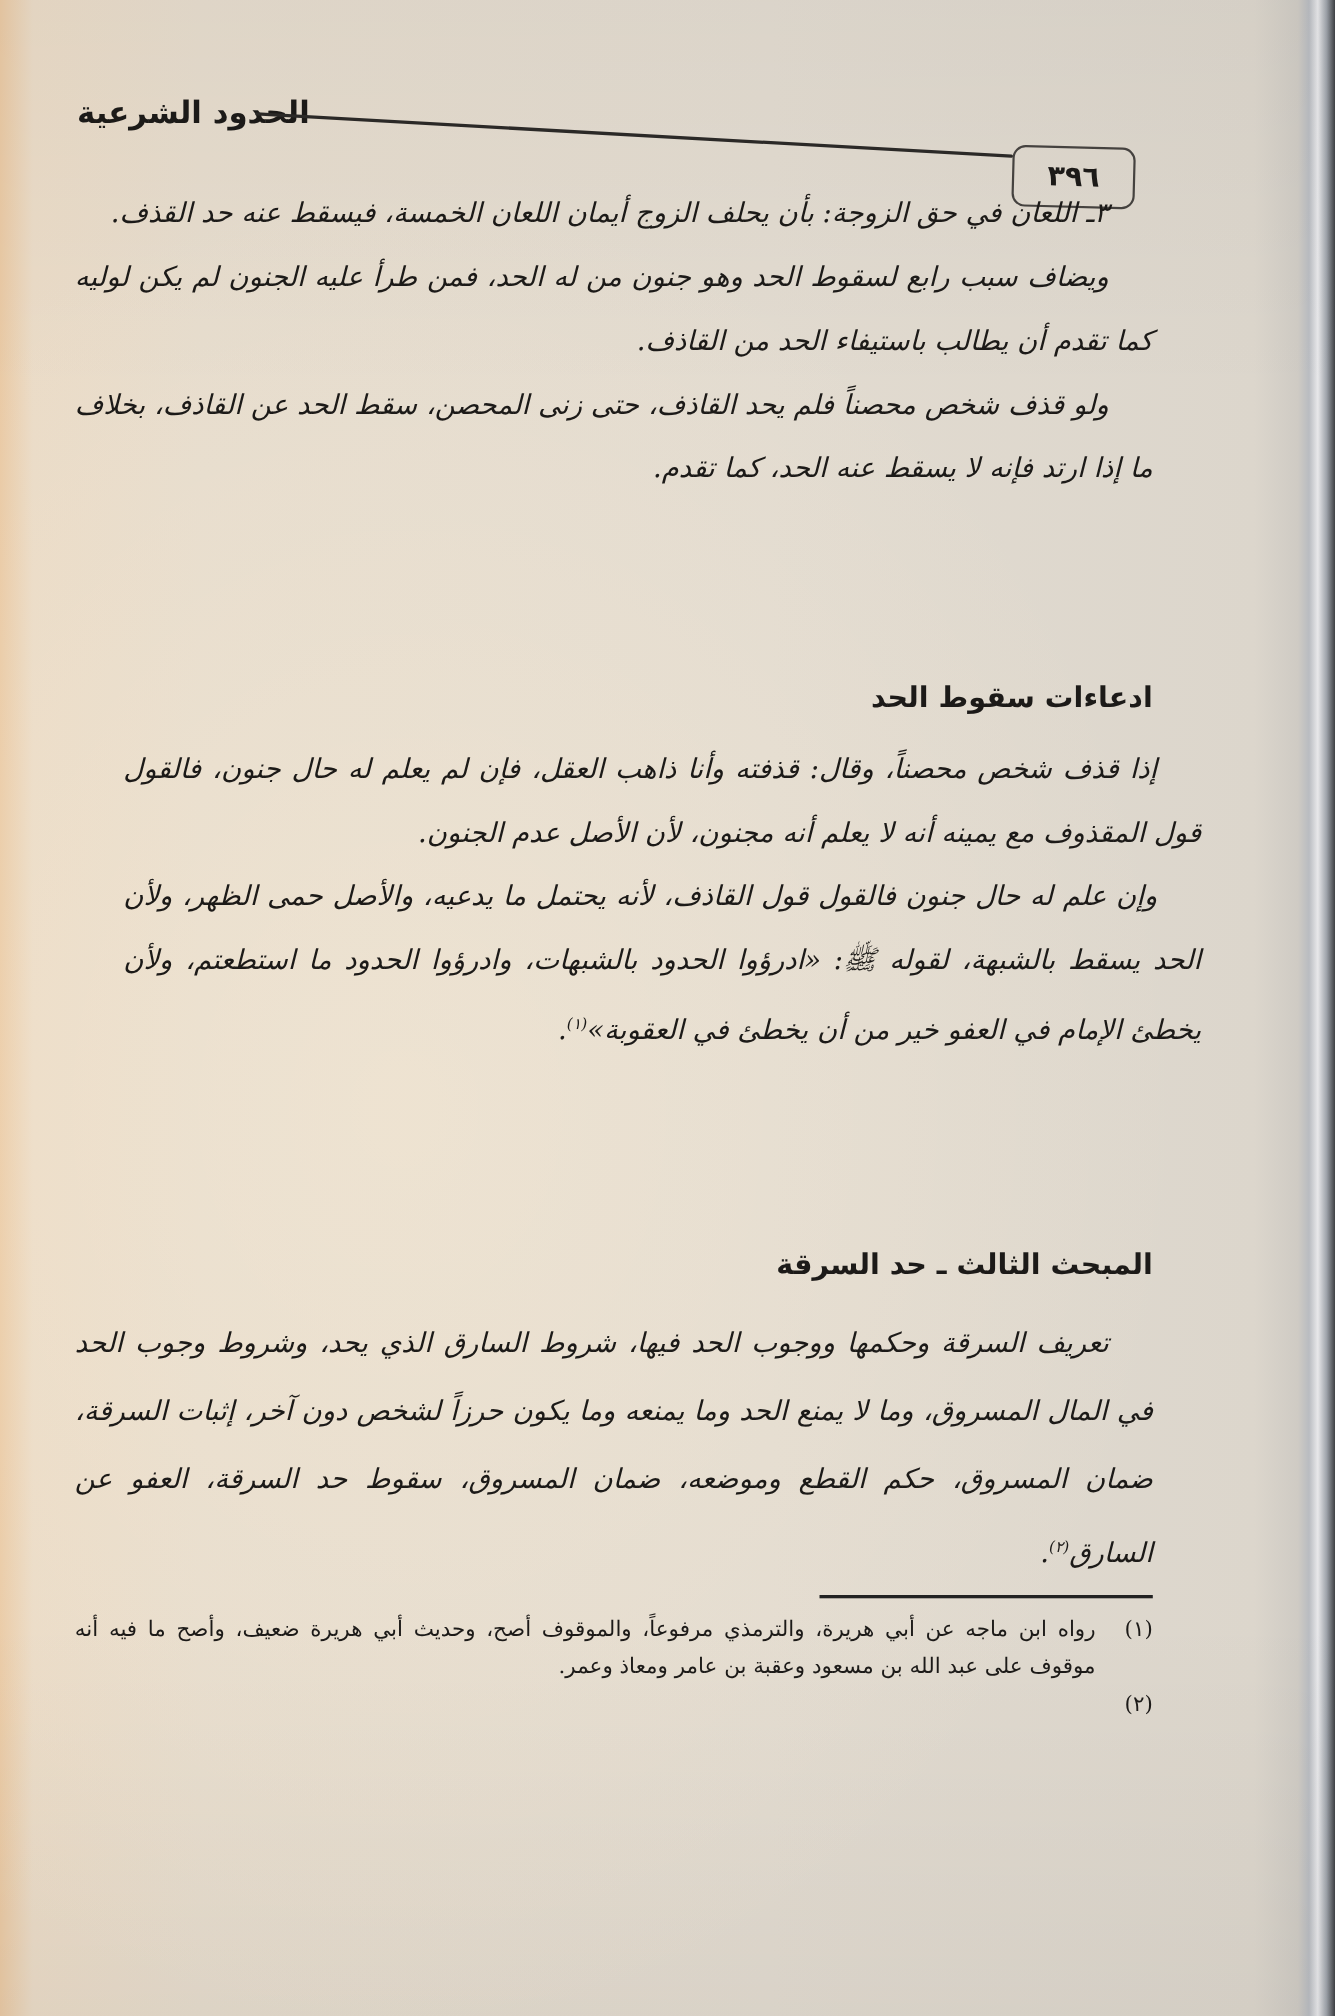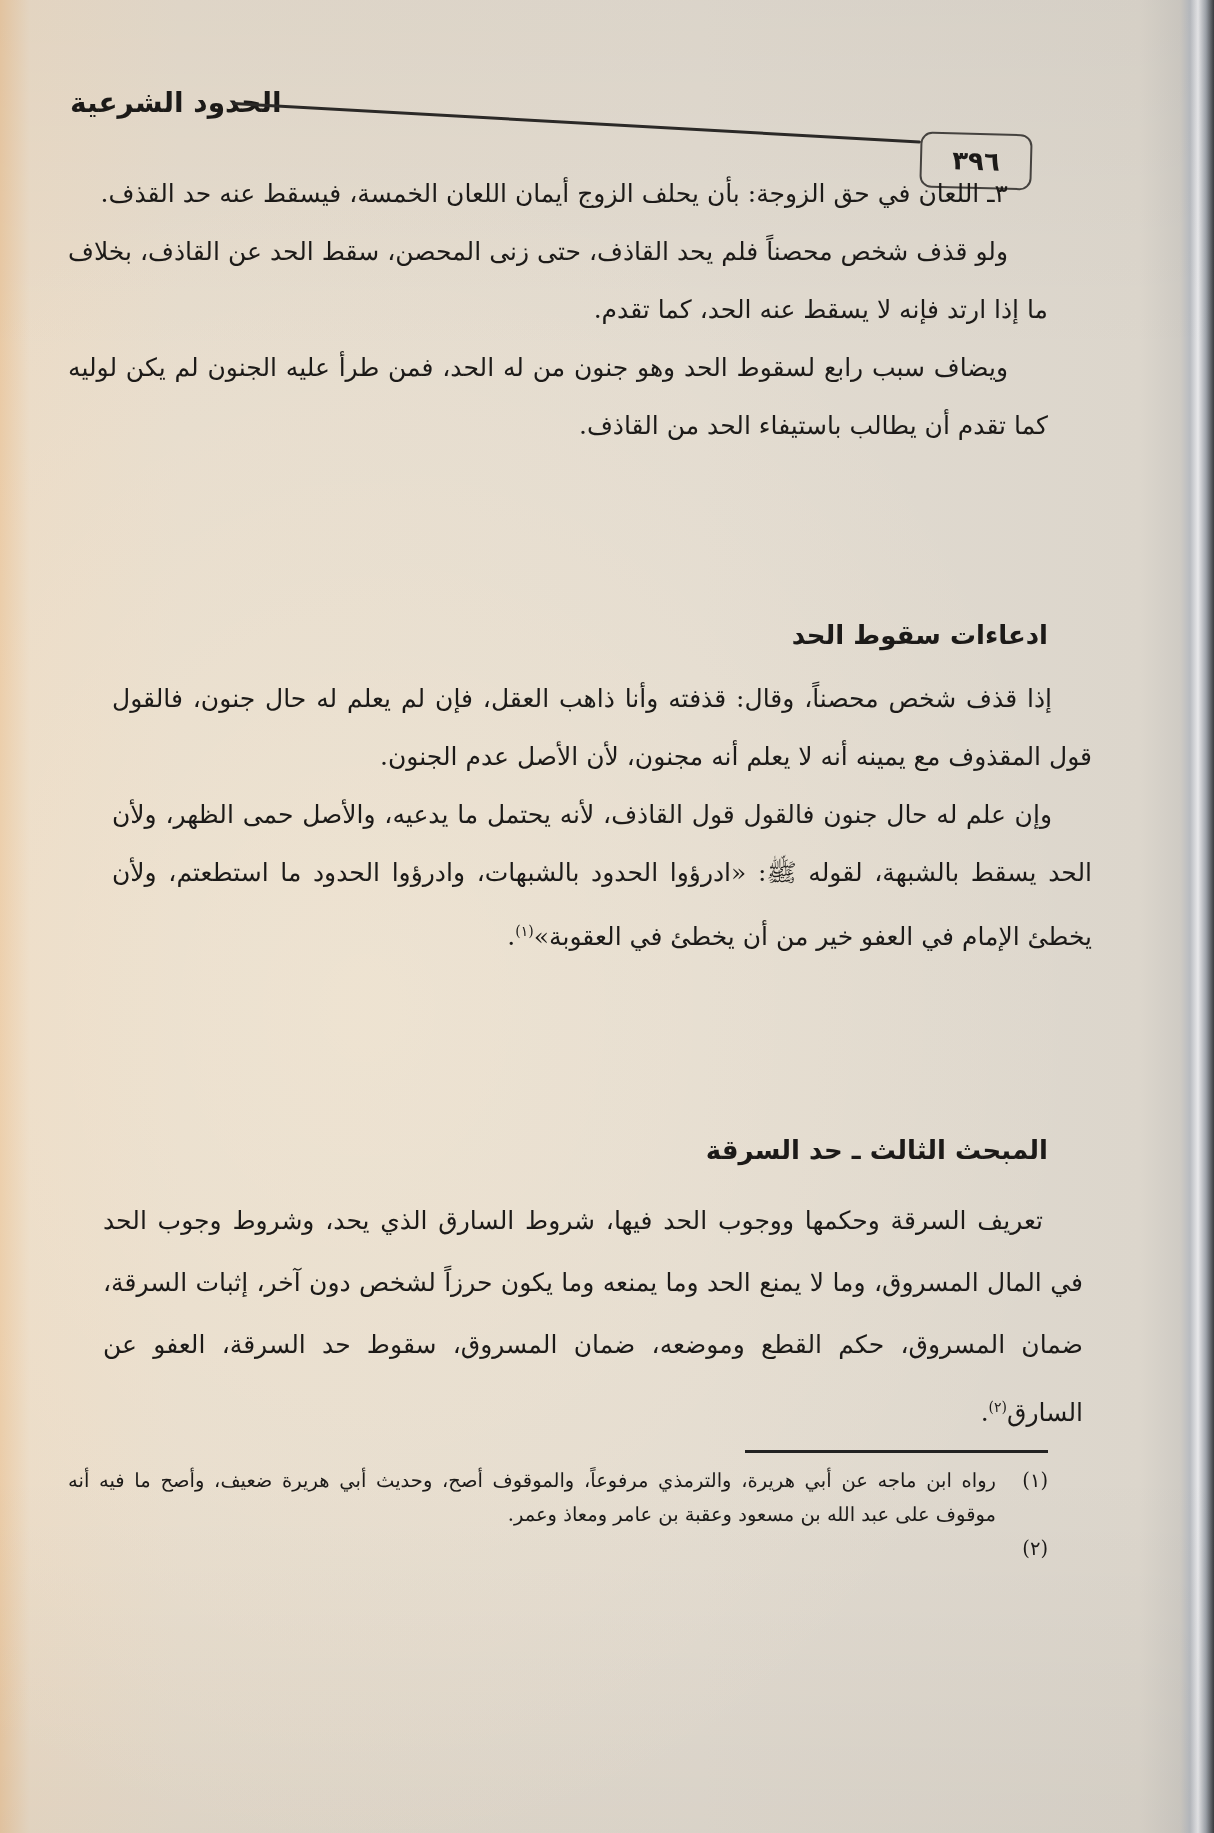--- a/index.html
+++ b/index.html
@@ -27,21 +27,21 @@
     position: absolute; left: 920px; top: 133px; width: 108px; height: 52px;
     border: 2px solid #45423f; border-radius: 12px; transform: rotate(1.5deg);
     display: flex; align-items: center; justify-content: center;
     font-size: 26px; font-family: "DejaVu Sans", sans-serif; font-weight: bold; letter-spacing: 2px;
   }
   .text {
     position: absolute; left: 68px; width: 980px; direction: rtl; text-align: justify;
     font-size: 25px; line-height: 58px;
   }
   .text p { margin: 0; }
-  .text p.indent { text-indent: 40px; }
+  .text p.indent { text-indent: 40px; font-style: italic; }
   .heading {
     position: absolute; right: 166px; direction: rtl; font-weight: bold; font-size: 26px;
     font-family: "DejaVu Sans", sans-serif;
   }
   .fn-rule { position: absolute; left: 745px; top: 1450px; width: 303px; height: 3px; background: #222; }
   .footnotes {
     position: absolute; left: 68px; width: 980px; top: 1464px; direction: rtl;
     font-size: 19.5px; line-height: 34px; text-align: justify;
   }
   .footnotes p { margin: 0; padding-right: 52px; position: relative; }
@@ -52,34 +52,34 @@
 <body>
 
 <div class="page-shade"></div>
 
 <div class="running-head">الحدود الشرعية</div>
 <div class="head-rule"></div>
 <div class="page-number-box">٣٩٦</div>
 
 <div class="text" style="top:165px;">
   <p class="indent">٣ـ اللعان في حق الزوجة: بأن يحلف الزوج أيمان اللعان الخمسة، فيسقط عنه حد القذف.</p>
+  <p class="indent">ويضاف سبب رابع لسقوط الحد وهو جنون من له الحد، فمن طرأ عليه الجنون لم يكن لوليه كما تقدم أن يطالب باستيفاء الحد من القاذف.</p>
   <p class="indent">ولو قذف شخص محصناً فلم يحد القاذف، حتى زنى المحصن، سقط الحد عن القاذف، بخلاف ما إذا ارتد فإنه لا يسقط عنه الحد، كما تقدم.</p>
-  <p class="indent">ويضاف سبب رابع لسقوط الحد وهو جنون من له الحد، فمن طرأ عليه الجنون لم يكن لوليه كما تقدم أن يطالب باستيفاء الحد من القاذف.</p>
 </div>
 
 <div class="heading" style="top:620px;">ادعاءات سقوط الحد</div>
 
 <div class="text" style="top:670px;margin-left:44px;">
   <p class="indent">إذا قذف شخص محصناً، وقال: قذفته وأنا ذاهب العقل، فإن لم يعلم له حال جنون، فالقول قول المقذوف مع يمينه أنه لا يعلم أنه مجنون، لأن الأصل عدم الجنون.</p>
   <p class="indent"><span>وإن علم له حال جنون فالقول قول القاذف، لأنه يحتمل ما يدعيه، والأصل حمى الظهر، ولأن الحد يسقط بالشبهة، لقوله ﷺ: «ادرؤوا الحدود بالشبهات، وادرؤوا الحدود ما استطعتم، ولأن يخطئ الإمام في العفو خير من أن يخطئ في العقوبة»</span><sup>(١)</sup><span>.</span></p>
 </div>
 
 <div class="heading" style="top:1135px;">المبحث الثالث ـ حد السرقة</div>
 
-<div class="text" style="top:1190px; line-height:62px;margin-left:35px;">
+<div class="text" style="top:1190px; line-height:62px;">
   <p class="indent"><span>تعريف السرقة وحكمها ووجوب الحد فيها، شروط السارق الذي يحد، وشروط وجوب الحد في المال المسروق، وما لا يمنع الحد وما يمنعه وما يكون حرزاً لشخص دون آخر، إثبات السرقة، ضمان المسروق، حكم القطع وموضعه، ضمان المسروق، سقوط حد السرقة، العفو عن السارق</span><sup>(٢)</sup><span>.</span></p>
 </div>
 
 <div class="fn-rule"></div>
 
 <div class="footnotes">
   <p>
     <span class="fn-num">(١)</span>
     <span>رواه ابن ماجه عن أبي هريرة، والترمذي مرفوعاً، والموقوف أصح، وحديث أبي هريرة ضعيف، وأصح ما فيه أنه موقوف على عبد الله بن مسعود وعقبة بن عامر ومعاذ وعمر.</span>
   </p>

